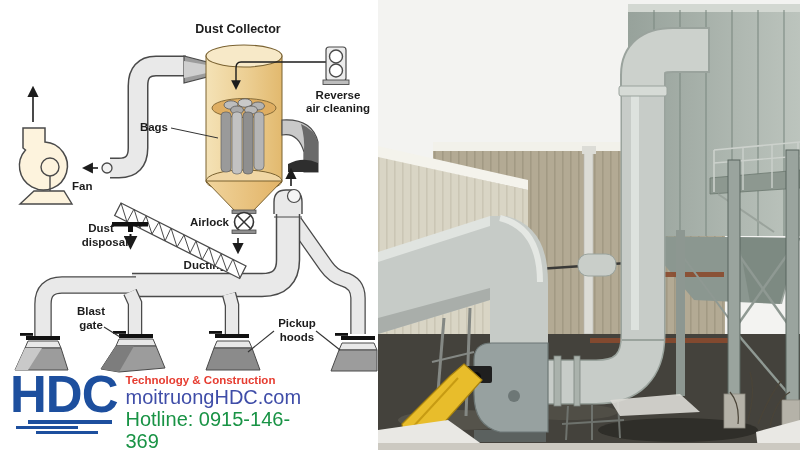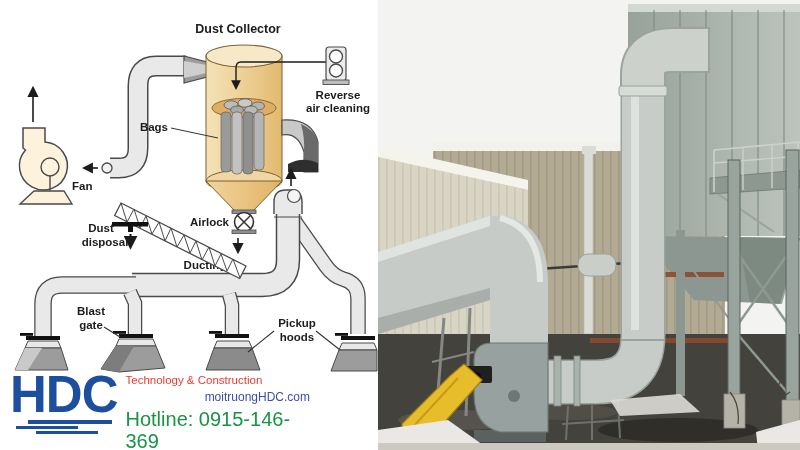--- a/index.html
+++ b/index.html
@@ -9,22 +9,22 @@
   .photo-svg{position:absolute;left:378px;top:0;}
   .brand{position:absolute;left:10px;top:372px;width:300px;display:flex;}
   .brand-logo{width:108px;}
   .brand-logo .hdc{color:#1d4f9e;font-weight:bold;font-size:51px;line-height:46px;
       letter-spacing:-1px;font-family:"Liberation Sans",sans-serif;}
   .u{background:#1d4f9e;height:3.5px;}
   .u1{width:84px;margin:2px 0 0 18px;}
   .u2{width:62px;margin:2px 0 0 6px;height:3px;}
   .u3{width:62px;margin:2px 0 0 26px;height:3px;}
   .brand-text{padding-left:8px;padding-top:1px;}
-  .tagline{color:#e63c30;font-weight:normal;font-size:11.5px;line-height:14px;}
-  .website{color:#3f4da8;font-size:12px;line-height:21px;text-align:right;}
+  .tagline{color:#e63c30;font-weight:bold;font-size:11.5px;line-height:14px;}
+  .website{color:#3f4da8;font-size:20px;line-height:21px;}
   .hotline{color:#199345;font-size:20px;line-height:22px;}
   svg text{font-family:"Liberation Sans",sans-serif;font-weight:bold;fill:#1c1c1c;}
 </style>
 </head>
 <body>
 
 <div class="stage">
 
   <svg class="diagram-svg" width="378" height="450" viewBox="0 0 378 450">
     <defs>

